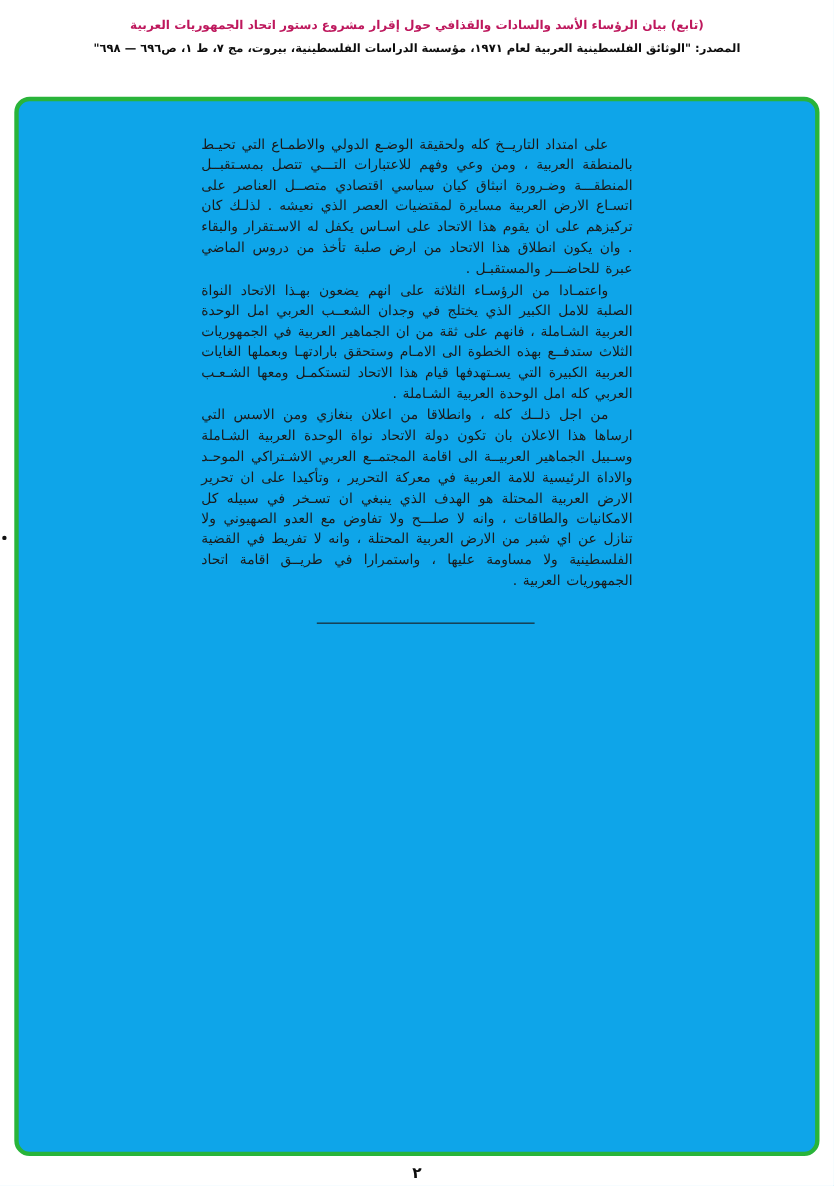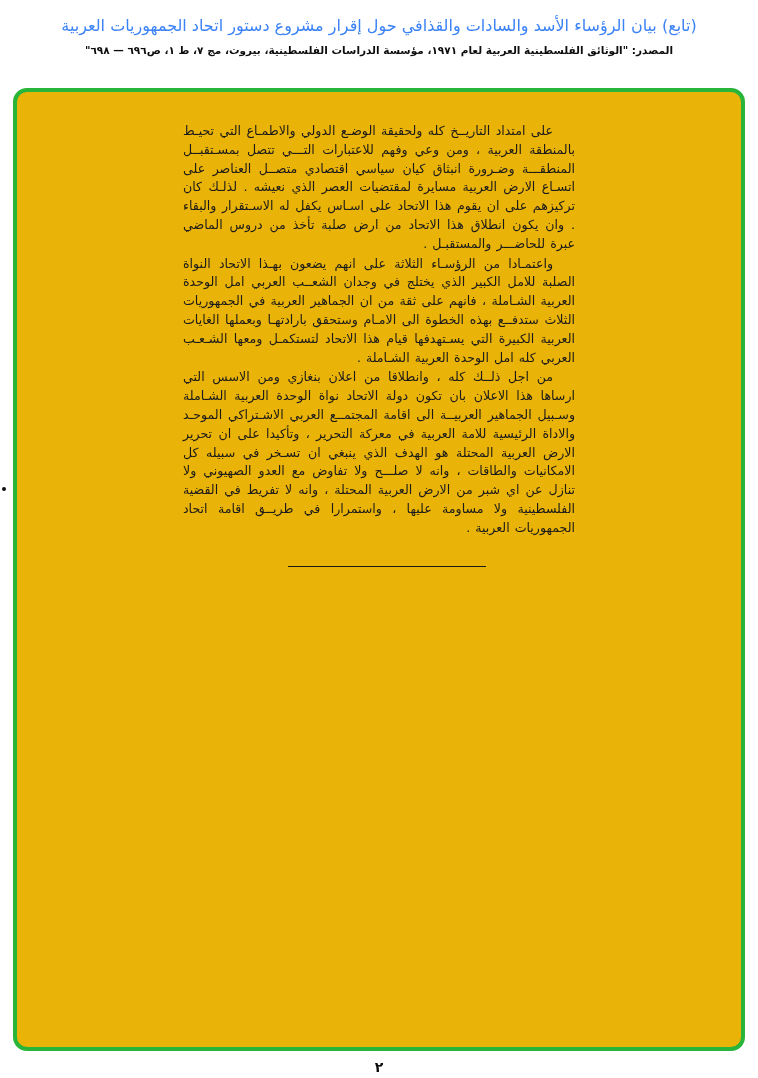--- a/index.html
+++ b/index.html
@@ -11,40 +11,40 @@
     font-family: "DejaVu Sans", sans-serif;
     color: #141414;
     overflow: hidden;
   }
   .page-header {
     direction: rtl;
     text-align: center;
     padding-top: 16px;
   }
   .doc-title {
-    font-size: 16px;
-    font-weight: normal;
-    color: #3b82f6;
+    font-size: 11px;
+    font-weight: bold;
+    color: #be185d;
     letter-spacing: 0;
   }
   .doc-source {
     font-size: 10.5px;
     font-weight: bold;
     margin-top: 9px;
     color: #0d0d0d;
   }
   .green-frame {
     position: absolute;
     left: 13px;
     right: 13px;
     top: 88px;
     bottom: 27px;
     border: 4px solid #29b43a;
     border-radius: 14px;
-    background: #eab308;
+    background: #0ea5e9;
   }
   .text-column {
     width: 392px;
     margin: 30px auto 0 auto;
     direction: rtl;
     text-align: justify;
     text-justify: inter-word;
     font-size: 12.6px;
     line-height: 18.8px;
     color: #1a1a1a;

